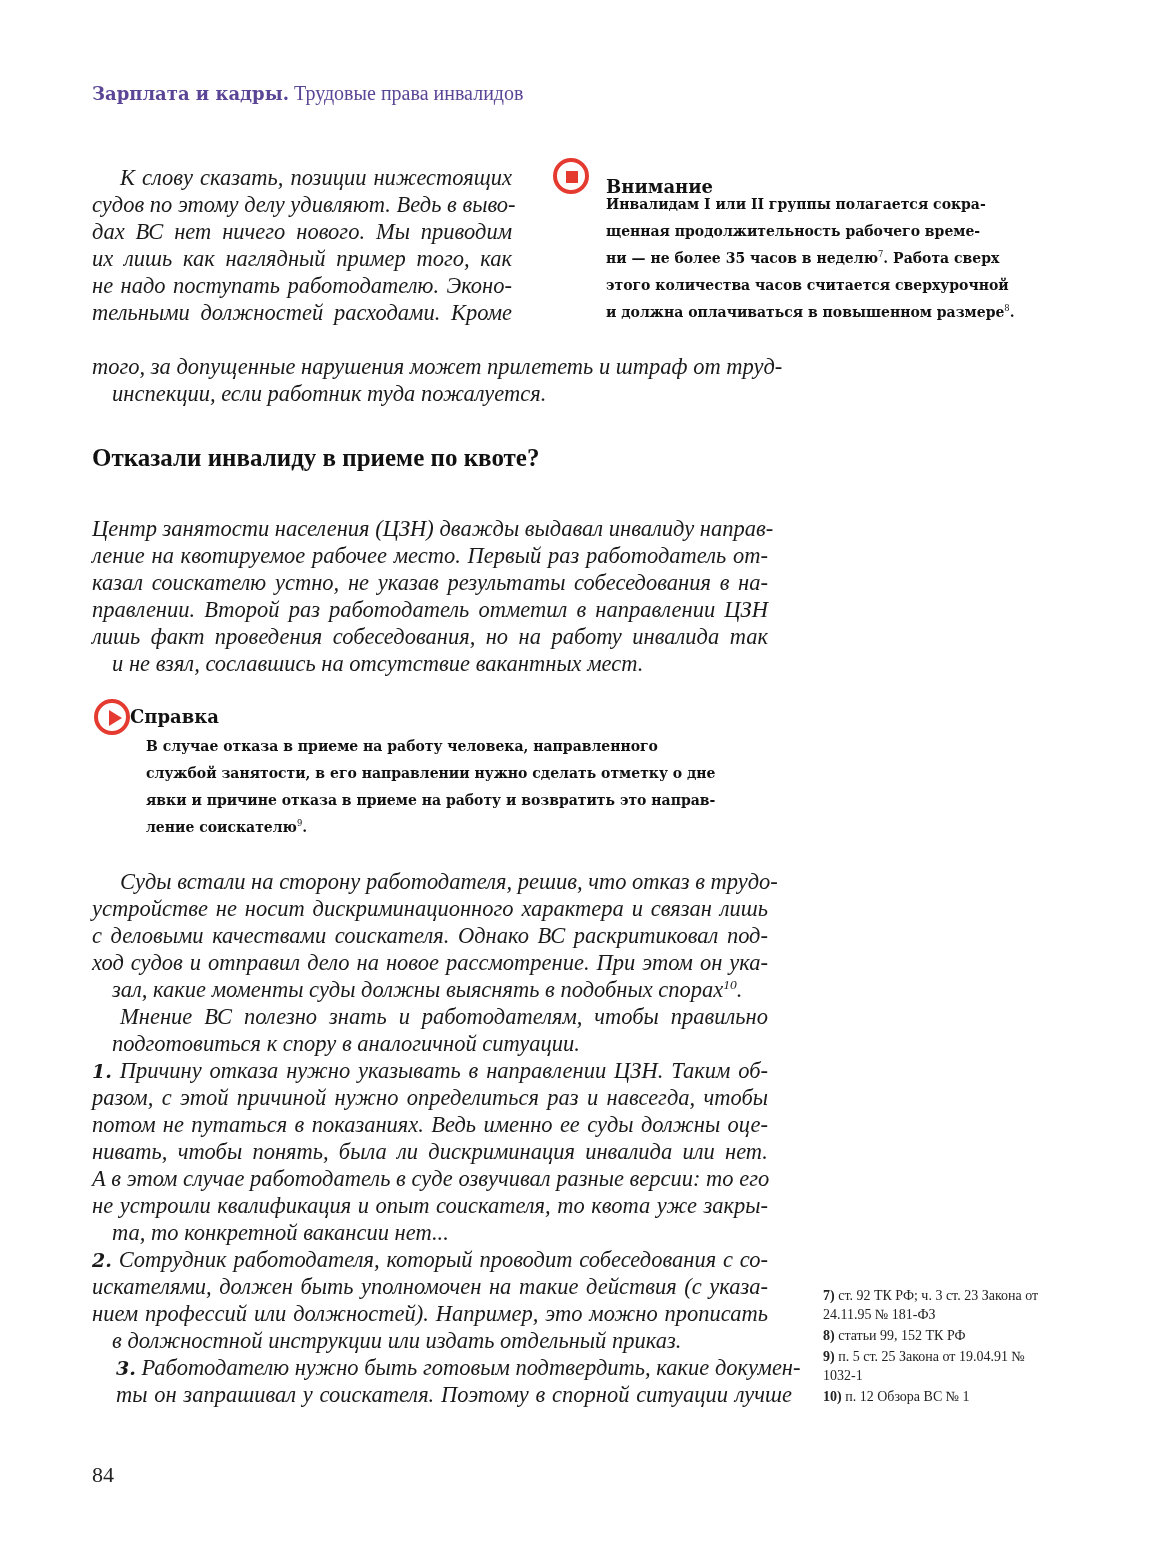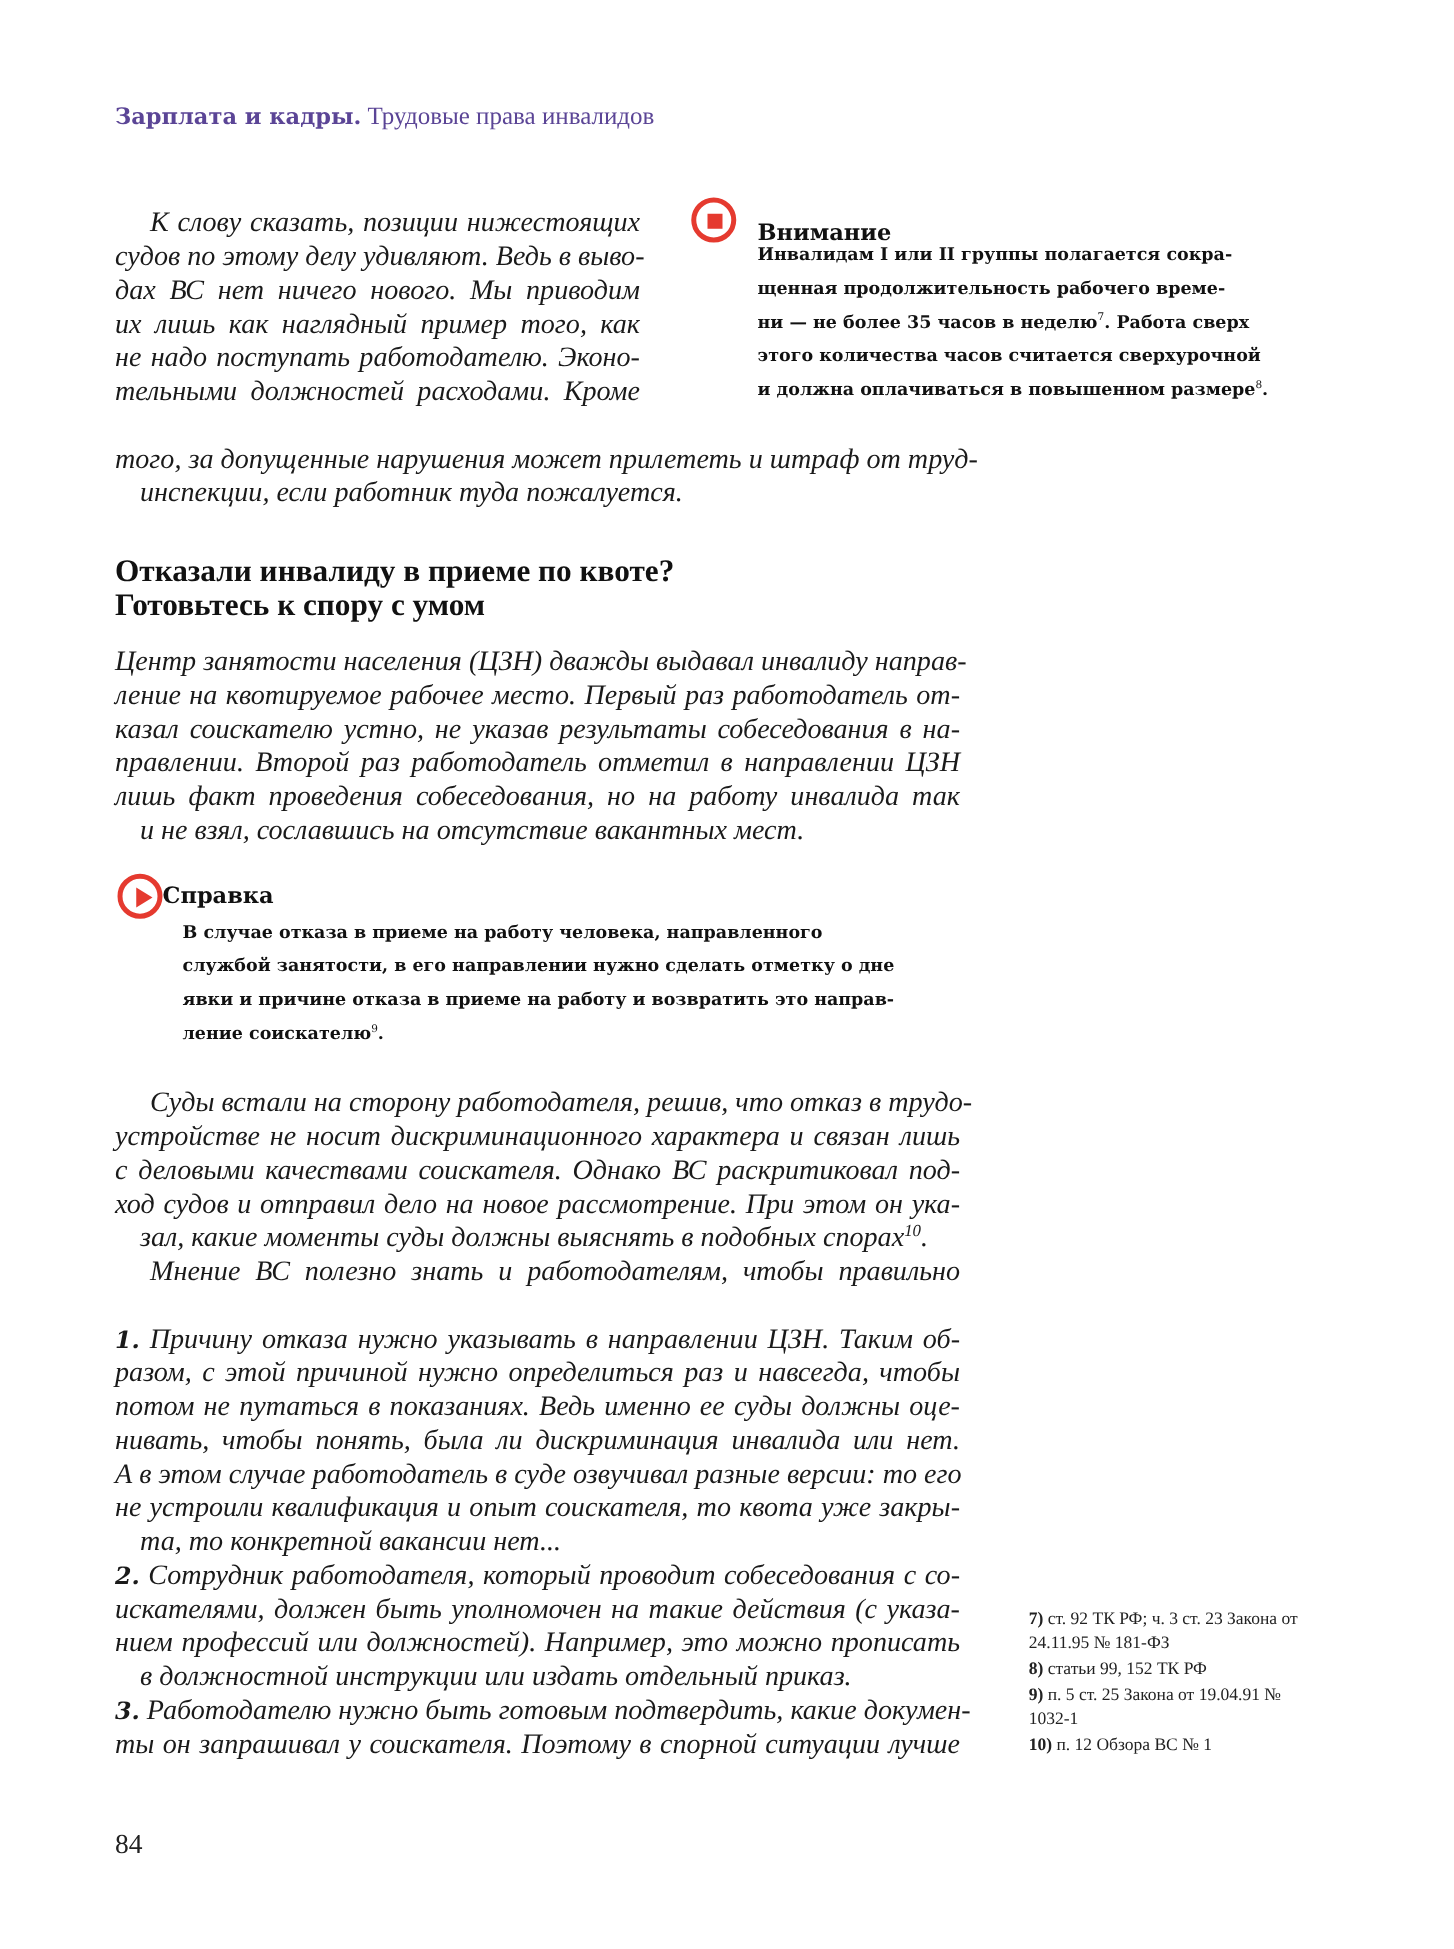--- a/index.html
+++ b/index.html
@@ -60,21 +60,20 @@
     <span class="l"><span>Инвалидам I или II группы полагается сокра-</span></span>
     <span class="l"><span>щенная продолжительность рабочего време-</span></span>
     <span class="l"><span>ни — не более 35 часов в неделю</span><sup>7</sup><span>. Работа сверх</span></span>
     <span class="l"><span>этого количества часов считается сверхурочной</span></span>
     <span class="l"><span>и должна оплачиваться в повышенном размере</span><sup>8</sup><span>.</span></span>
   </div>
 </div>
 
 <div class="h2">
   <div>Отказали инвалиду в приеме по квоте?</div>
-  <div>Готовьтесь к спору с умом</div>
 </div>
 
 <div class="justify-block body-text" style="top:515px;">
   <span class="l">Центр занятости населения (ЦЗН) дважды выдавал инвалиду направ-</span>
   <span class="l">ление на квотируемое рабочее место. Первый раз работодатель от-</span>
   <span class="l">казал соискателю устно, не указав результаты собеседования в на-</span>
   <span class="l">правлении. Второй раз работодатель отметил в направлении ЦЗН</span>
   <span class="l">лишь факт проведения собеседования, но на работу инвалида так</span>
   <span class="l last">и не взял, сославшись на отсутствие вакантных мест.</span>
 </div>
@@ -95,40 +94,41 @@
 <div class="justify-block body-text" style="top:868px;">
   <span class="l indent">Суды встали на сторону работодателя, решив, что отказ в трудо-</span>
   <span class="l">устройстве не носит дискриминационного характера и связан лишь</span>
   <span class="l">с деловыми качествами соискателя. Однако ВС раскритиковал под-</span>
   <span class="l">ход судов и отправил дело на новое рассмотрение. При этом он ука-</span>
   <span class="l last"><span>зал, какие моменты суды должны выяснять в подобных спорах</span><sup>10</sup><span>.</span></span>
 </div>
 
 <div class="justify-block body-text" style="top:1003px;">
   <span class="l indent">Мнение ВС полезно знать и работодателям, чтобы правильно</span>
+  <span class="l last">подготовиться к спору в аналогичной ситуации.</span>
 </div>
 
 <div class="justify-block body-text" style="top:1057px;">
   <span class="l"><span class="num">1.</span> <span>Причину отказа нужно указывать в направлении ЦЗН. Таким об-</span></span>
   <span class="l">разом, с этой причиной нужно определиться раз и навсегда, чтобы</span>
   <span class="l">потом не путаться в показаниях. Ведь именно ее суды должны оце-</span>
   <span class="l">нивать, чтобы понять, была ли дискриминация инвалида или нет.</span>
   <span class="l">А в этом случае работодатель в суде озвучивал разные версии: то его</span>
   <span class="l">не устроили квалификация и опыт соискателя, то квота уже закры-</span>
   <span class="l last">та, то конкретной вакансии нет...</span>
 </div>
 
 <div class="justify-block body-text" style="top:1246px;">
   <span class="l"><span class="num">2.</span> <span>Сотрудник работодателя, который проводит собеседования с со-</span></span>
   <span class="l">искателями, должен быть уполномочен на такие действия (с указа-</span>
   <span class="l">нием профессий или должностей). Например, это можно прописать</span>
   <span class="l last">в должностной инструкции или издать отдельный приказ.</span>
 </div>
 
-<div class="justify-block body-text" style="top:1354px;">
+<div class="justify-block body-text" style="top:1354px;margin-left:24px;">
   <span class="l"><span class="num">3.</span> <span>Работодателю нужно быть готовым подтвердить, какие докумен-</span></span>
   <span class="l">ты он запрашивал у соискателя. Поэтому в спорной ситуации лучше</span>
 </div>
 
 <div class="footnotes">
   <div class="fn"><span class="fn-num">7)</span> <span>ст. 92 ТК РФ; ч. 3 ст. 23 Закона от 24.11.95 № 181-ФЗ</span></div>
   <div class="fn"><span class="fn-num">8)</span> <span>статьи 99, 152 ТК РФ</span></div>
   <div class="fn"><span class="fn-num">9)</span> <span>п. 5 ст. 25 Закона от 19.04.91 № 1032-1</span></div>
   <div class="fn"><span class="fn-num">10)</span> <span>п. 12 Обзора ВС № 1</span></div>
 </div>

